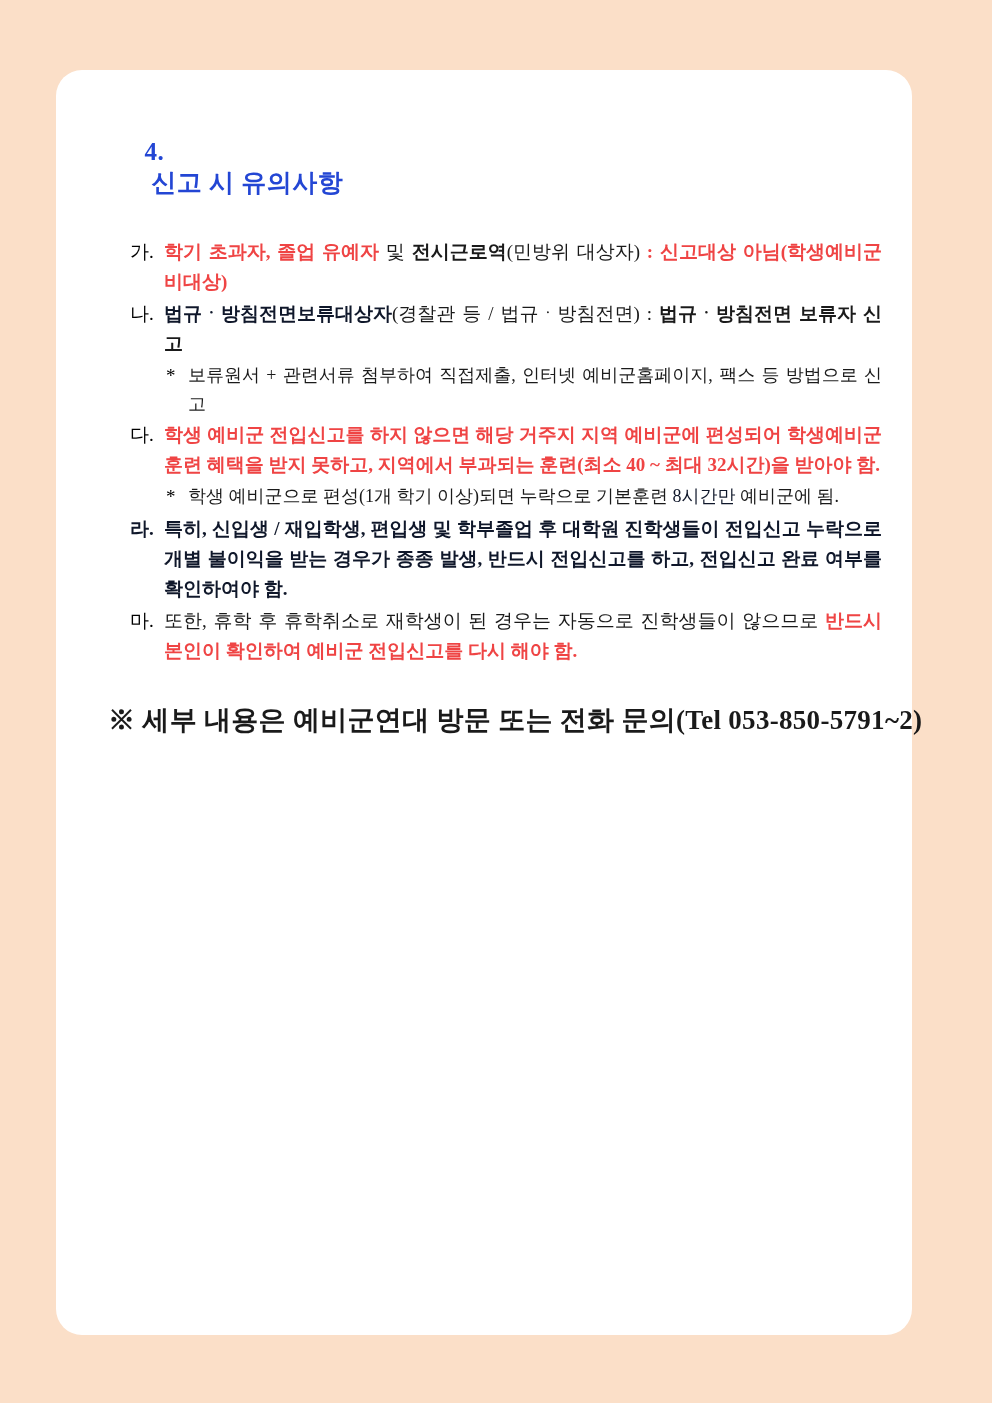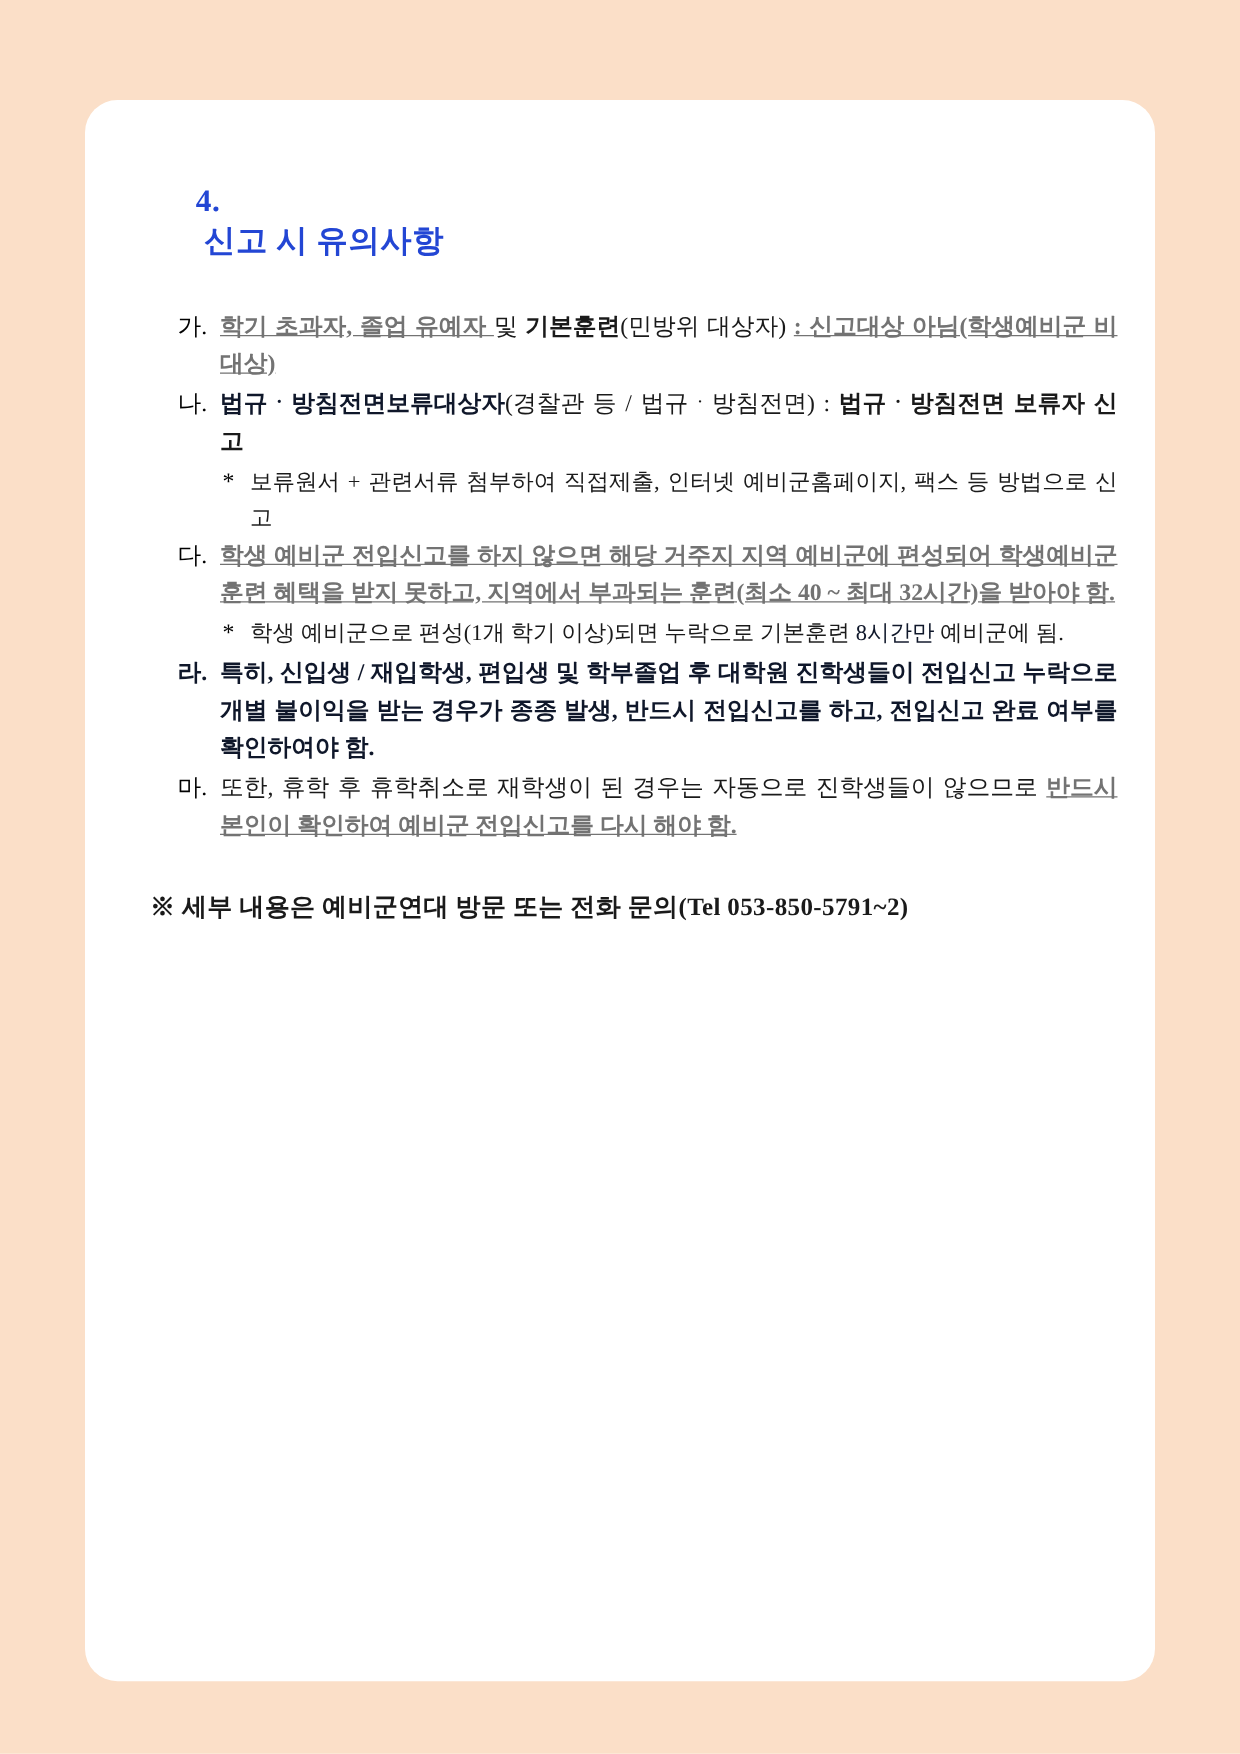--- a/index.html
+++ b/index.html
@@ -8,29 +8,28 @@
   }
   body {
     width: 992px;
     height: 1403px;
     background: #fbdfc8;
     font-family: "Liberation Serif", serif;
     overflow: hidden;
   }
   .page {
     position: absolute;
-    left: 68px;
+    left: 56px;
     top: 70px;
     width: 856px;
     height: 1265px;
     background: #ffffff;
     border-radius: 26px;
     box-sizing: border-box;
     padding: 40px 30px 0 30px;
-    margin-top: 10px;
   }
   .content {
     position: relative;
     padding-left: 18px;
   }
 
   
   .sec-head {
     color: #2346d4;
     font-size: 25px;
@@ -59,34 +58,34 @@
     line-height: 1.58;
   }
 
   
   .lvl1 { margin-left: 26px; }
   
   .lvl2 { margin-left: 62px; }
   .lvl2 .marker { width: 22px; }
   .lvl2 .body { font-size: 18px; }
 
-  .red   { color: #737373; text-decoration: underline; }
+  .red   { color: #ef4444; }
   .blue  { color: #0f172a; }
   .black { color: #1a1a1a; }
   .bold  { font-weight: bold; }
 
   .justify {
     text-align: justify;
     text-justify: inter-word;
   }
 
   
   .note {
     margin-top: 36px;
-    font-size: 20px;
+    font-size: 27px;
     font-weight: bold;
     color: #1a1a1a;
     letter-spacing: 0.3px;
     padding-left: 4px;
     white-space: pre;
   }
 </style>
 </head>
 <body>
 
@@ -94,21 +93,21 @@
   <div class="content">
 
     <div class="sec-head">
       <span>4.</span>
       <span>&nbsp;</span><span>신고 시 유의사항</span>
     </div>
 
     <div class="item lvl1">
       <div class="marker">가.</div>
       <div class="body justify">
-        <span class="red bold">학기 초과자, 졸업 유예자 </span><span class="black">및 </span><span class="black bold">기본훈련</span><span class="black">(민방위 대상자) </span><span class="red bold">: 신고대상 아님(학생예비군 비대상)</span>
+        <span class="red bold">학기 초과자, 졸업 유예자 </span><span class="black">및 </span><span class="black bold">전시근로역</span><span class="black">(민방위 대상자) </span><span class="red bold">: 신고대상 아님(학생예비군 비대상)</span>
       </div>
     </div>
 
     <div class="item lvl1">
       <div class="marker">나.</div>
       <div class="body justify">
         <span class="blue bold">법규ㆍ방침전면보류대상자</span><span class="black">(경찰관 등 / 법규ㆍ방침전면) : </span><span class="black bold">법규ㆍ방침전면 보류자 신고</span>
       </div>
     </div>
     <div class="item lvl2">

